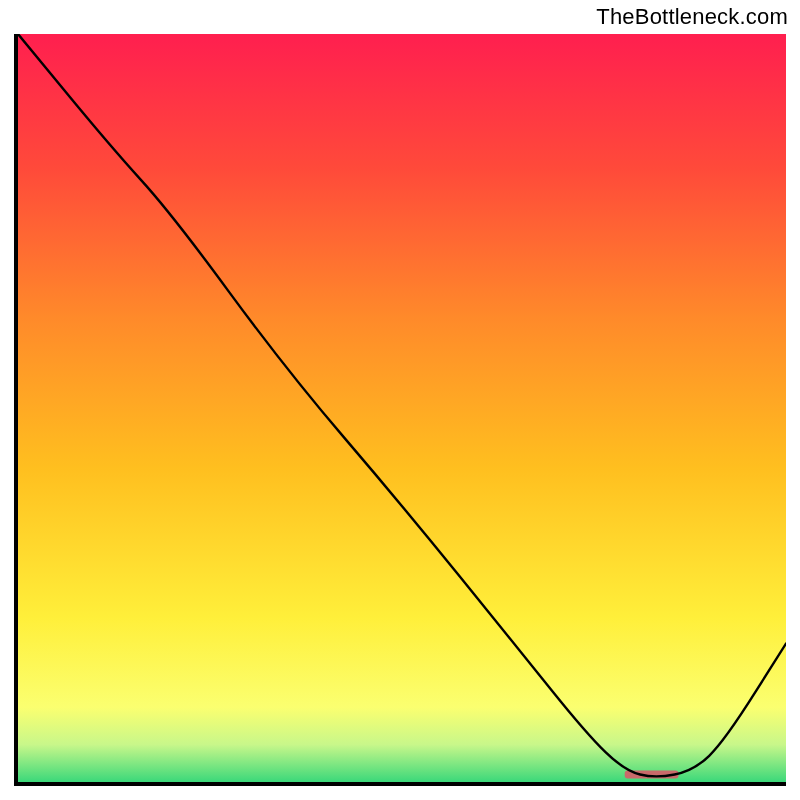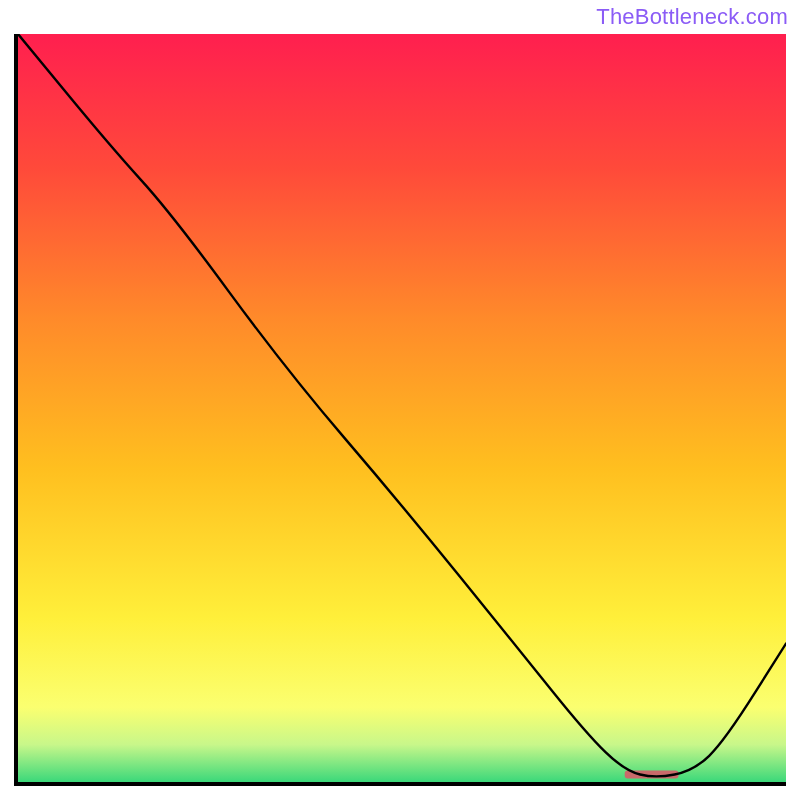--- a/index.html
+++ b/index.html
@@ -9,21 +9,21 @@
     height: 800px;
     background: #ffffff;
     font-family: Arial, Helvetica, sans-serif;
     overflow: hidden;
   }
   .attribution {
     position: absolute;
     top: 4px;
     right: 12px;
     font-size: 22px;
-    color: #8b5cf6;
+    color: #000000;
     font-weight: 400;
     letter-spacing: 0.2px;
   }
   .chart-area {
     position: absolute;
     left: 14px;
     top: 34px;
     width: 772px;
     height: 752px;
     border-left: 4px solid #000;

